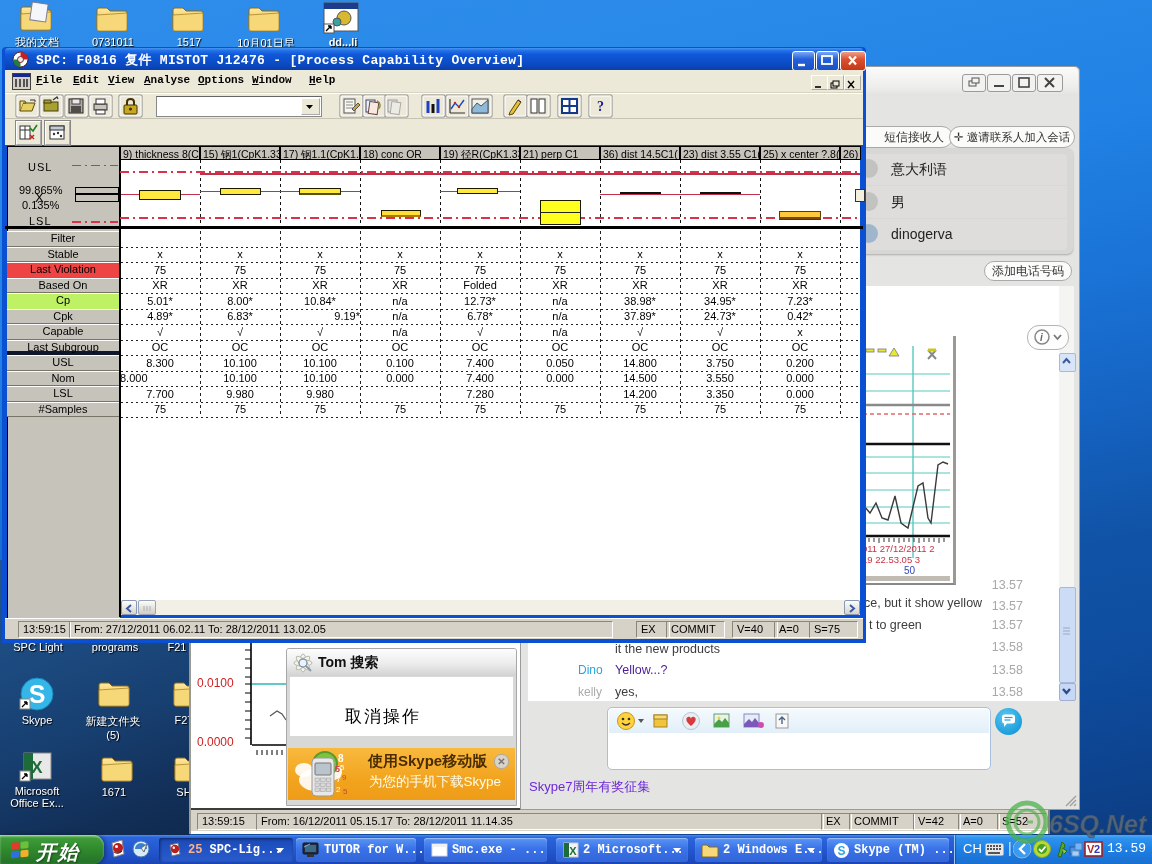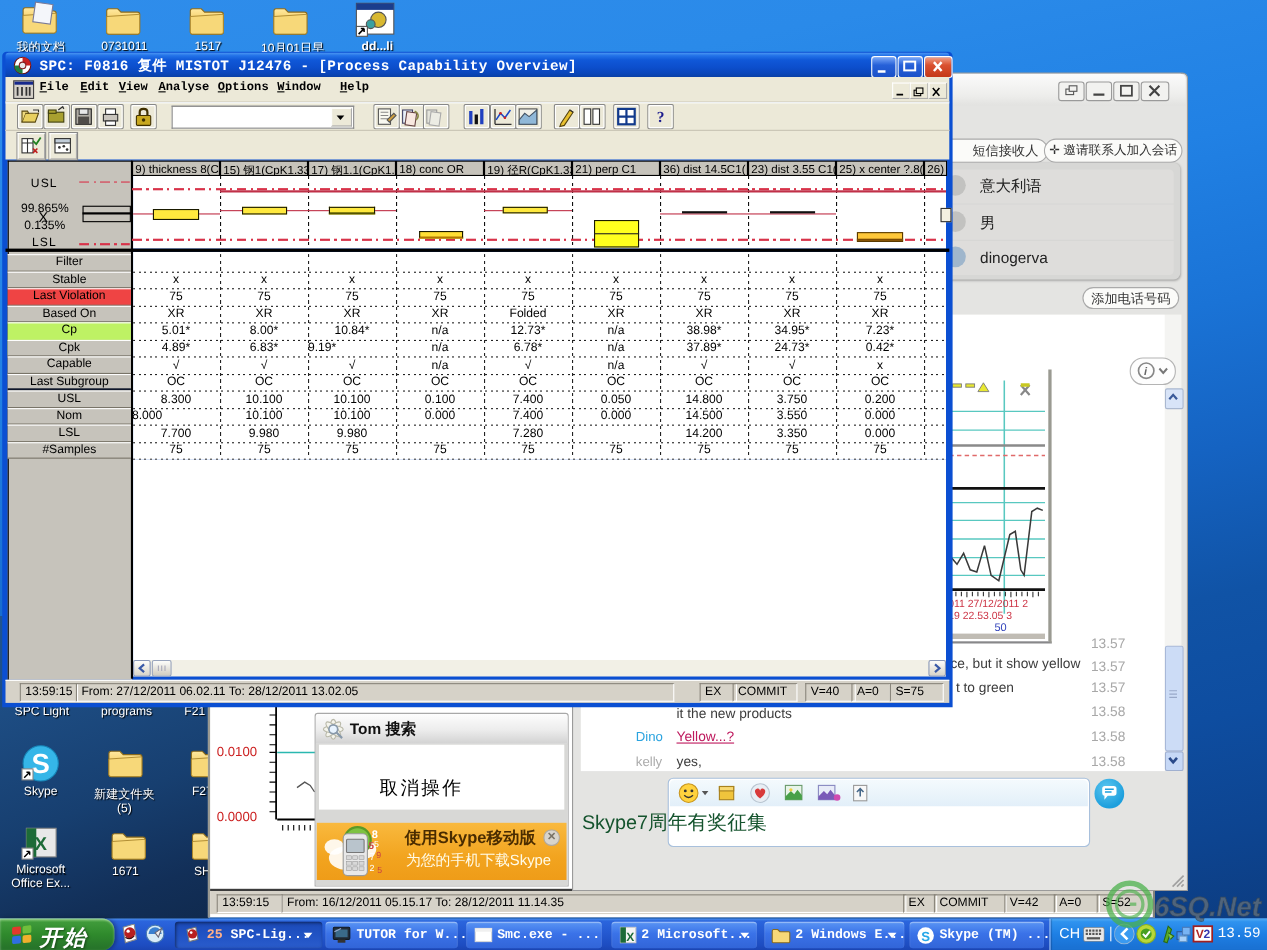--- a/index.html
+++ b/index.html
@@ -228,21 +228,21 @@
   <div class="a" style="left:506px;top:258px;width:40px;height:23px;background:#fdfdfd;border:1px solid #b4b4b4;border-radius:12px;">
     <svg width="40" height="23">
         <circle cx="14" cy="11" r="7" fill="none" stroke="#888" stroke-width="1.5"></circle>
         <text x="12" y="15" font-size="10" font-weight="bold" fill="#666" font-style="italic">i</text>
         <path d="M26 9 L29.5 13 L33 9" fill="none" stroke="#777" stroke-width="1.8"></path>
       </svg></div>
   <div class="a" style="left:343px;top:529px;font-size:12.5px;color:#3c3c3c;">ce, but it show yellow</div>
   <div class="a" style="left:348px;top:551px;font-size:12.5px;color:#3c3c3c;">t to green</div>
   <div class="a" style="left:94px;top:575px;font-size:12.5px;color:#3c3c3c;">it the new products</div>
   <div class="a" style="left:57px;top:596px;font-size:12px;color:#2aa3df;">Dino</div>
-  <div class="a" style="left:94px;top:596px;font-size:12.5px;color:#be185d;text-decoration:underline;">Yellow...?</div>
+  <div class="a" style="left:94px;top:596px;font-size:12.5px;color:#4c1d95;">Yellow...?</div>
   <div class="a" style="left:57px;top:618px;font-size:12px;color:#ababab;">kelly</div>
   <div class="a" style="left:94px;top:618px;font-size:12.5px;color:#3c3c3c;">yes,</div>
   <div class="a" style="left:432px;top:511px;width:70px;font-size:12.5px;color:#a8a8a8;text-align:right;">13.57</div>
   <div class="a" style="left:432px;top:532px;width:70px;font-size:12.5px;color:#a8a8a8;text-align:right;">13.57</div>
   <div class="a" style="left:432px;top:551px;width:70px;font-size:12.5px;color:#a8a8a8;text-align:right;">13.57</div>
   <div class="a" style="left:432px;top:573px;width:70px;font-size:12.5px;color:#a8a8a8;text-align:right;">13.58</div>
   <div class="a" style="left:432px;top:596px;width:70px;font-size:12.5px;color:#a8a8a8;text-align:right;">13.58</div>
   <div class="a" style="left:432px;top:618px;width:70px;font-size:12.5px;color:#a8a8a8;text-align:right;">13.58</div>
   <div class="a" style="left:86px;top:640px;width:382px;height:61px;background:#fff;border:1px solid #a8c0dc;border-radius:5px;">
     <div class="a" style="left:1px;top:1px;width:380px;height:24px;background:linear-gradient(180deg,#f4fafd,#e2eff9);border-radius:4px 4px 0 0;"></div>
@@ -268,21 +268,21 @@
   </div>
   <div class="a" style="left:474px;top:641px;width:27px;height:27px;border-radius:14px;background:radial-gradient(circle at 40% 32%,#5cc6ef,#1d9fdd 70%);">
     <svg width="27" height="27">
         <path d="M7 9 Q7 6.5 9.5 6.5 L17.5 6.5 Q20 6.5 20 9 L20 13 Q20 15.5 17.5 15.5 L12 15.5 L9 19 L9 15.5 Q7 15.2 7 13 Z" fill="#fff"></path>
         <g stroke="#1d9fdd" stroke-width="1.2">
           <line x1="9.5" y1="9.5" x2="17.5" y2="9.5"></line>
           <line x1="9.5" y1="12" x2="15.5" y2="12"></line>
         </g>
       </svg>
   </div>
-  <div class="a" style="left:8px;top:669px;font-size:18px;color:#14532d;">Skype7周年有奖征集</div>
+  <div class="a" style="left:8px;top:711px;font-size:13px;color:#6d28d9;">Skype7周年有奖征集</div>
   <svg class="a" style="left:544px;top:728px" width="12" height="12">
       <g stroke="#a0a0a0" stroke-width="1.5">
         <line x1="11" y1="1" x2="1" y2="11"></line>
         <line x1="11" y1="5" x2="5" y2="11"></line>
         <line x1="11" y1="9" x2="9" y2="11"></line>
       </g>
     </svg>
 </div>
 
 <div class="win" style="left:856px;top:336px;width:97px;height:247px;background:#fff;border-right:3px solid #9a9a92;border-bottom:2px solid #88888a;">
@@ -601,38 +601,38 @@
 <div class="a" style="left:278px;top:247.5px;width:80px;font-size:11px;color:#000;text-align:center;">10.84*</div>
 <div class="a" style="left:358px;top:247.5px;width:80px;font-size:11px;color:#000;text-align:center;">n/a</div>
 <div class="a" style="left:438px;top:247.5px;width:80px;font-size:11px;color:#000;text-align:center;">12.73*</div>
 <div class="a" style="left:518px;top:247.5px;width:80px;font-size:11px;color:#000;text-align:center;">n/a</div>
 <div class="a" style="left:598px;top:247.5px;width:80px;font-size:11px;color:#000;text-align:center;">38.98*</div>
 <div class="a" style="left:678px;top:247.5px;width:80px;font-size:11px;color:#000;text-align:center;">34.95*</div>
 <div class="a" style="left:758px;top:247.5px;width:80px;font-size:11px;color:#000;text-align:center;">7.23*</div>
 <div class="a" style="left:5px;top:261.5px;width:112px;height:15.5px;background:#c6c3bb;border-top:1px solid #fdfdfd;border-bottom:1px solid #787468;box-sizing:border-box;font-size:11px;color:#000;text-align:center;line-height:13px;">Cpk</div>
 <div class="a" style="left:118px;top:263.0px;width:80px;font-size:11px;color:#000;text-align:center;">4.89*</div>
 <div class="a" style="left:198px;top:263.0px;width:80px;font-size:11px;color:#000;text-align:center;">6.83*</div>
-<div class="a" style="left:278px;top:263.0px;width:80px;font-size:11px;color:#000;text-align:left;">9.19*</div>
+<div class="a" style="left:278px;top:263.0px;width:80px;font-size:11px;color:#000;text-align:right;">9.19*</div>
 <div class="a" style="left:358px;top:263.0px;width:80px;font-size:11px;color:#000;text-align:center;">n/a</div>
 <div class="a" style="left:438px;top:263.0px;width:80px;font-size:11px;color:#000;text-align:center;">6.78*</div>
 <div class="a" style="left:518px;top:263.0px;width:80px;font-size:11px;color:#000;text-align:center;">n/a</div>
 <div class="a" style="left:598px;top:263.0px;width:80px;font-size:11px;color:#000;text-align:center;">37.89*</div>
 <div class="a" style="left:678px;top:263.0px;width:80px;font-size:11px;color:#000;text-align:center;">24.73*</div>
 <div class="a" style="left:758px;top:263.0px;width:80px;font-size:11px;color:#000;text-align:center;">0.42*</div>
 <div class="a" style="left:5px;top:277.0px;width:112px;height:15.5px;background:#c6c3bb;border-top:1px solid #fdfdfd;border-bottom:1px solid #787468;box-sizing:border-box;font-size:11px;color:#000;text-align:center;line-height:13px;">Capable</div>
 <div class="a" style="left:118px;top:278.5px;width:80px;font-size:11px;color:#000;text-align:center;">√</div>
 <div class="a" style="left:198px;top:278.5px;width:80px;font-size:11px;color:#000;text-align:center;">√</div>
 <div class="a" style="left:278px;top:278.5px;width:80px;font-size:11px;color:#000;text-align:center;">√</div>
 <div class="a" style="left:358px;top:278.5px;width:80px;font-size:11px;color:#000;text-align:center;">n/a</div>
 <div class="a" style="left:438px;top:278.5px;width:80px;font-size:11px;color:#000;text-align:center;">√</div>
 <div class="a" style="left:518px;top:278.5px;width:80px;font-size:11px;color:#000;text-align:center;">n/a</div>
 <div class="a" style="left:598px;top:278.5px;width:80px;font-size:11px;color:#000;text-align:center;">√</div>
 <div class="a" style="left:678px;top:278.5px;width:80px;font-size:11px;color:#000;text-align:center;">√</div>
 <div class="a" style="left:758px;top:278.5px;width:80px;font-size:11px;color:#000;text-align:center;">x</div>
-<div class="a" style="left:5px;top:292.5px;width:112px;height:15.5px;background:#c6c3bb;border-top:1px solid #fdfdfd;border-bottom:2px solid #0f172a;box-sizing:border-box;font-size:11px;color:#000;text-align:center;line-height:13px;">Last Subgroup</div>
+<div class="a" style="left:5px;top:292.5px;width:112px;height:15.5px;background:#c6c3bb;border-top:1px solid #fdfdfd;border-bottom:4px solid #0f172a;box-sizing:border-box;font-size:11px;color:#000;text-align:center;line-height:13px;">Last Subgroup</div>
 <div class="a" style="left:118px;top:294.0px;width:80px;font-size:11px;color:#000;text-align:center;">OC</div>
 <div class="a" style="left:198px;top:294.0px;width:80px;font-size:11px;color:#000;text-align:center;">OC</div>
 <div class="a" style="left:278px;top:294.0px;width:80px;font-size:11px;color:#000;text-align:center;">OC</div>
 <div class="a" style="left:358px;top:294.0px;width:80px;font-size:11px;color:#000;text-align:center;">OC</div>
 <div class="a" style="left:438px;top:294.0px;width:80px;font-size:11px;color:#000;text-align:center;">OC</div>
 <div class="a" style="left:518px;top:294.0px;width:80px;font-size:11px;color:#000;text-align:center;">OC</div>
 <div class="a" style="left:598px;top:294.0px;width:80px;font-size:11px;color:#000;text-align:center;">OC</div>
 <div class="a" style="left:678px;top:294.0px;width:80px;font-size:11px;color:#000;text-align:center;">OC</div>
 <div class="a" style="left:758px;top:294.0px;width:80px;font-size:11px;color:#000;text-align:center;">OC</div>
 <div class="a" style="left:5px;top:308.0px;width:112px;height:15.5px;background:#c6c3bb;border-top:1px solid #fdfdfd;border-bottom:1px solid #787468;box-sizing:border-box;font-size:11px;color:#000;text-align:center;line-height:13px;">USL</div>

